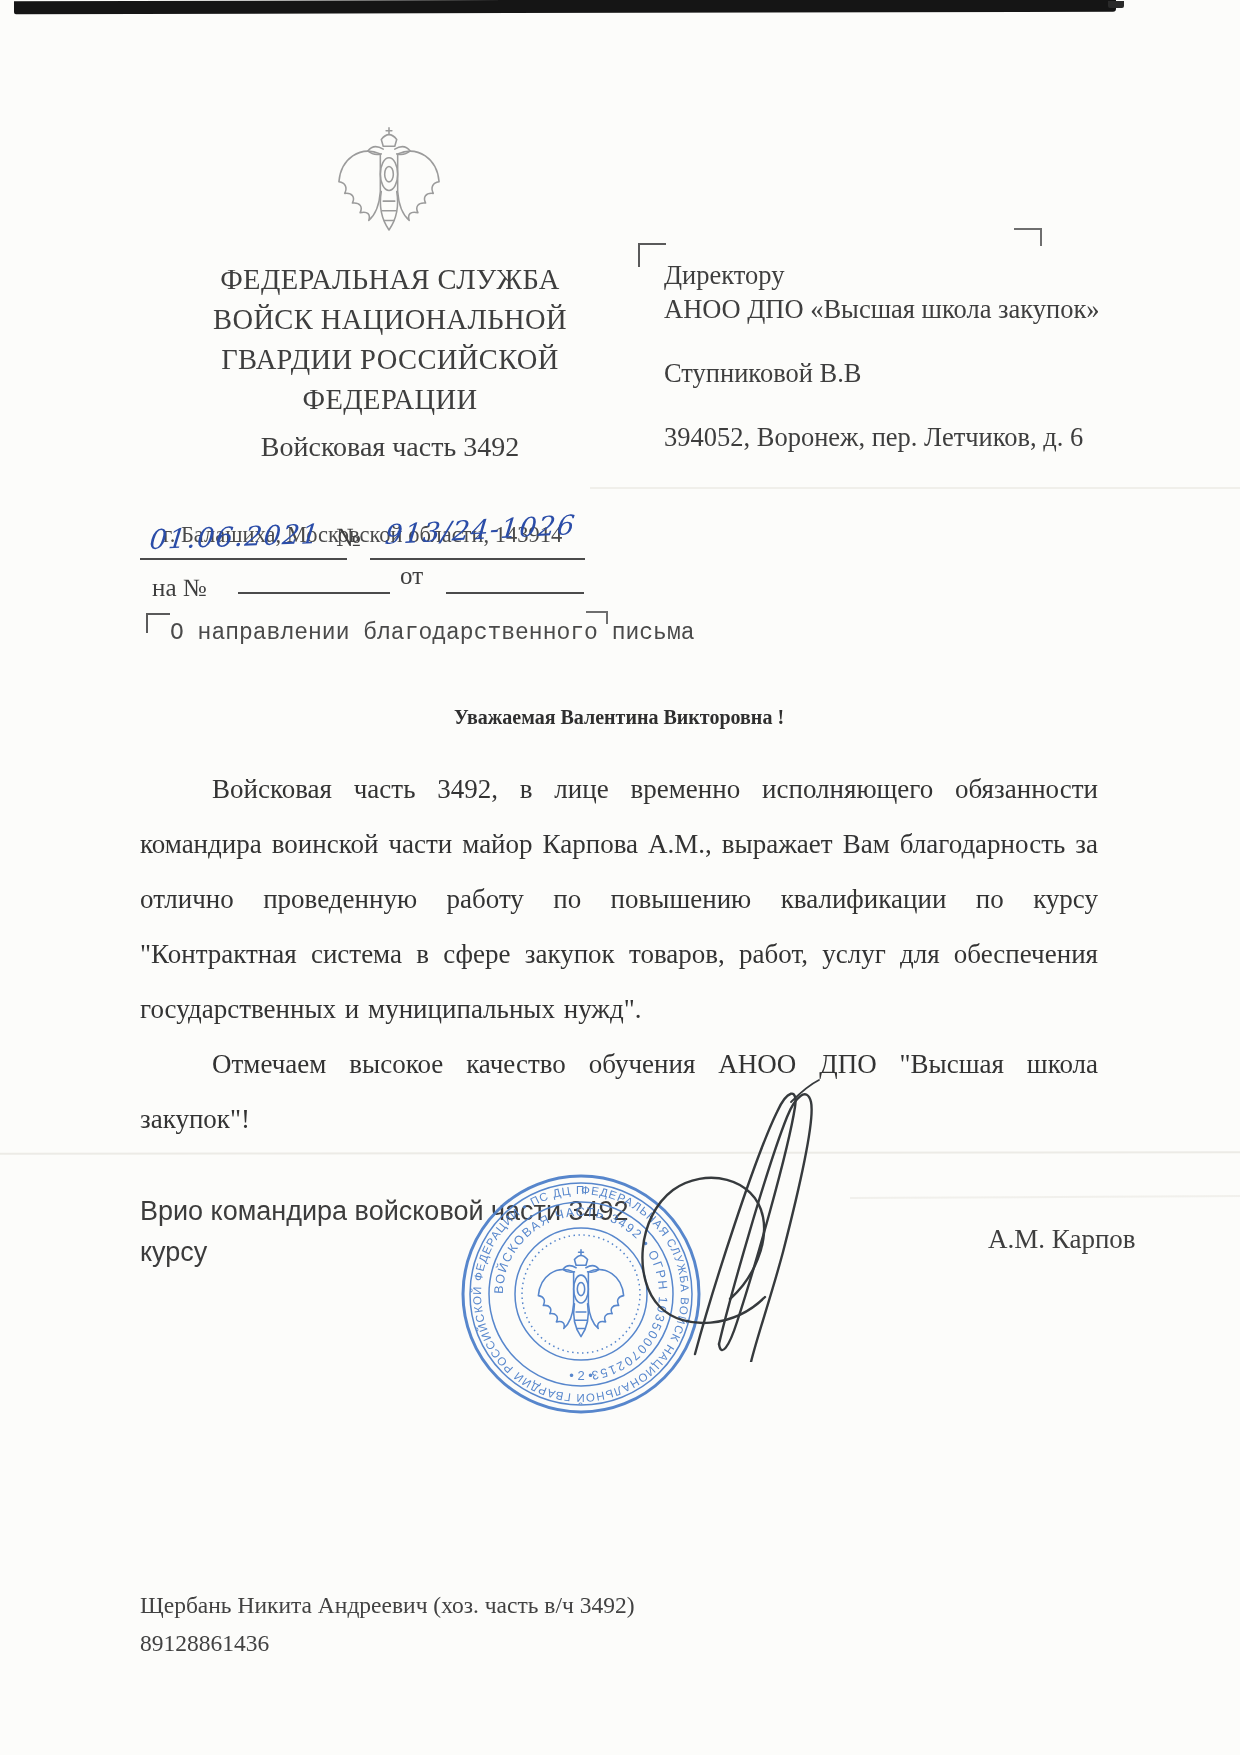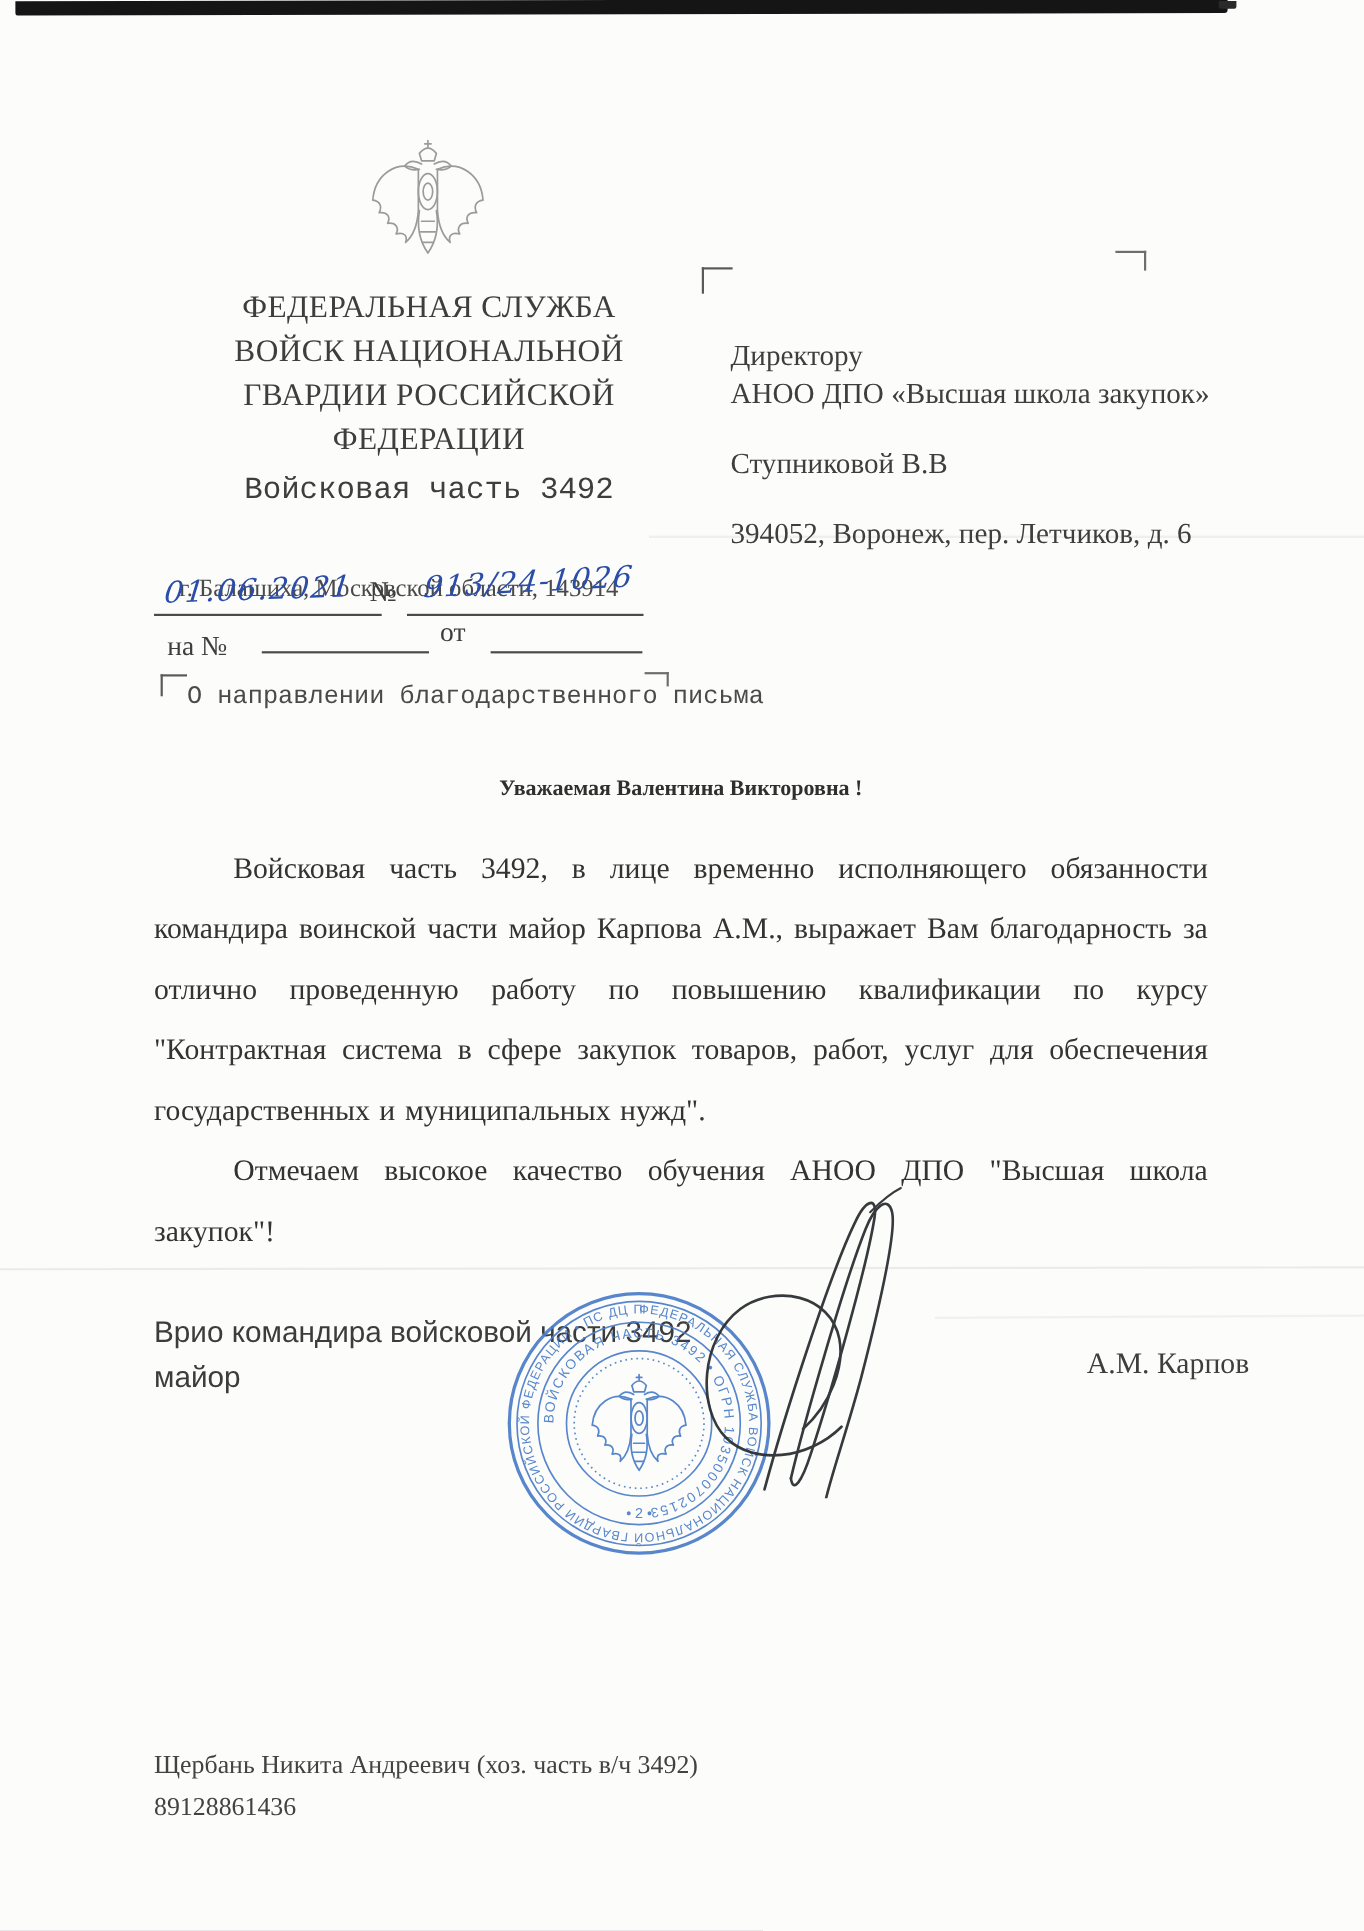--- a/index.html
+++ b/index.html
@@ -13,21 +13,21 @@
   .scan-strip{left:14px; top:0; width:1102px; height:13px; background:#151515;
     transform:rotate(-0.12deg); border-radius:0 0 3px 2px;}
   .scan-strip-nub{left:1108px; top:1px; width:16px; height:7px; background:#2a2a2a; border-radius:0 0 2px 2px;}
   .crease{background:#ecebe6; height:2px;}
   .crease1{left:0; top:1152px; width:1240px; transform:rotate(-0.08deg);}
   .crease2{left:590px; top:487px; width:650px; opacity:.8;}
   .crease3{left:850px; top:1196px; width:390px; opacity:.7; transform:rotate(-0.3deg);}
   
   .org{left:150px; top:260px; width:480px; text-align:center;
     font-size:28.5px; line-height:40px; letter-spacing:.4px; color:#3e3e3e;}
-  .unit{left:150px; top:431px; width:480px; text-align:center; font-size:28px; color:#3e3e3e;font-family:Liberation Mono, monospace;}
+  .unit{left:150px; top:431px; width:480px; text-align:center; font-size:28px; color:#3e3e3e;}
   .addr{left:163px; top:522px; font-size:22.5px; color:#4a4a4a;}
   .hw{font-family:"DejaVu Serif", serif; font-style:italic; color:#2b4da8;
     font-size:27px; letter-spacing:1.5px; transform:skewX(-8deg) rotate(-2deg); white-space:nowrap;}
   .hw-date{left:150px; top:521px;}
   .hw-num{left:386px; top:514px; transform:skewX(-9deg) rotate(-3deg);}
   .no-sign{left:336px; top:523px; font-size:26px; color:#3e3e3e;}
   .uline{border-top:2px solid #4b4b4b; height:0;}
   .ul-date{left:140px; top:558px; width:207px;}
   .ul-num{left:370px; top:558px; width:215px;}
   .ul-ref{left:238px; top:592px; width:152px;}
@@ -37,21 +37,21 @@
   
   .corner{width:22px; height:18px;}
   .c-tl{border-top:2px solid #5a5a5a; border-left:2px solid #5a5a5a;}
   .c-tr{border-top:2px solid #6e6e6e; border-right:2px solid #6e6e6e;}
   .subj-bl{left:146px; top:613px;}
   .subj-br{left:586px; top:611px; height:11px; width:20px;}
   .rcpt-bl{left:638px; top:243px; width:26px; height:22px;}
   .rcpt-br{left:1014px; top:228px; width:26px; height:16px;}
   .subject{left:170px; top:620px; font-size:23px; color:#4a4a4a;font-family:Liberation Mono, monospace;}
   
-  .rcpt{font-size:26.5px; color:#3e3e3e; white-space:nowrap;margin-top:48px;}
+  .rcpt{font-size:26.5px; color:#3e3e3e; white-space:nowrap;}
   .r1{left:664px; top:260px;} .r2{left:664px; top:294px;}
   .r3{left:664px; top:358px;} .r4{left:664px; top:422px;}
   
   .salut{left:140px; top:706px; width:958px; text-align:center; font-weight:bold; font-size:20px; color:#2f2f2f;}
   .bodytext{left:140px; top:762px; width:958px; font-size:27px; color:#333;}
   .bline{height:55px; line-height:55px; text-align:justify; text-align-last:justify; word-spacing:2px; white-space:nowrap0;}
   .bline.first{text-indent:72px;}
   .bline.last{text-align-last:left;}
   
   .sig-title{left:140px; top:1196px; font-family:"Liberation Sans", sans-serif; font-size:27px; color:#3c3c3c;}
@@ -125,21 +125,21 @@
     <div class="bline first">Войсковая часть 3492, в лице временно исполняющего обязанности</div>
     <div class="bline">командира воинской части майор Карпова А.М., выражает Вам благодарность за</div>
     <div class="bline">отлично проведенную работу по повышению квалификации по курсу</div>
     <div class="bline">"Контрактная система в сфере закупок товаров, работ, услуг для обеспечения</div>
     <div class="bline last">государственных и муниципальных нужд".</div>
     <div class="bline first">Отмечаем высокое качество обучения АНОО ДПО "Высшая школа</div>
     <div class="bline last">закупок"!</div>
   </div>
 
   <div class="abs sig-title">Врио командира войсковой части 3492</div>
-  <div class="abs sig-title2">майор</div>
+  <div class="abs sig-title2">курсу</div>
   <div class="abs sig-name">А.М. Карпов</div>
 
   <svg class="abs stamp-svg" width="258" height="258" viewBox="-129 -129 258 258">
     <defs>
       <path id="ring-outer" d="M0,-100 A100,100 0 1,1 0,100 A100,100 0 1,1 0,-100"></path>
       <path id="ring-inner" d="M-78,0 A78,78 0 1,1 78,0 A78,78 0 1,1 -78,0"></path>
     </defs>
     <g stroke="#4b7ec9" fill="none">
       <circle r="118" stroke-width="3"></circle>
       <circle r="111" stroke-width="1.5"></circle>

